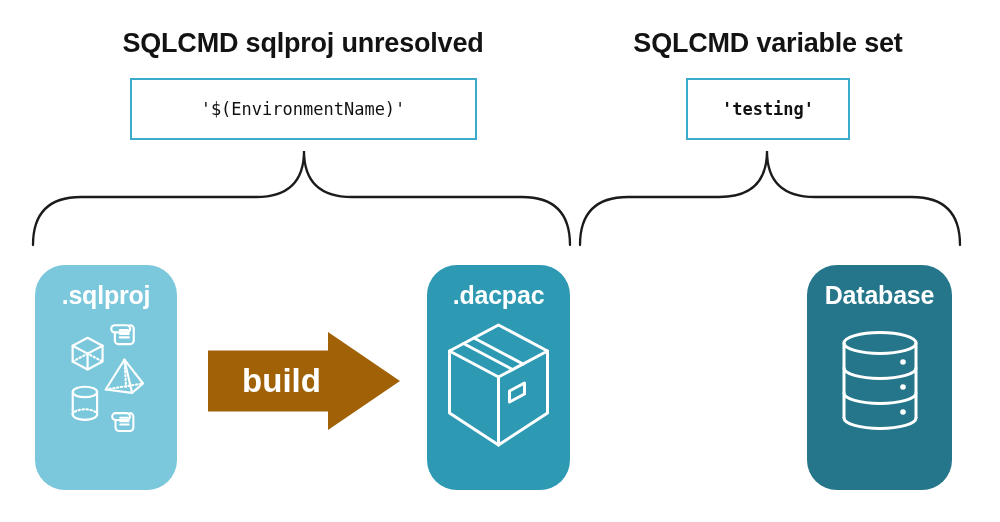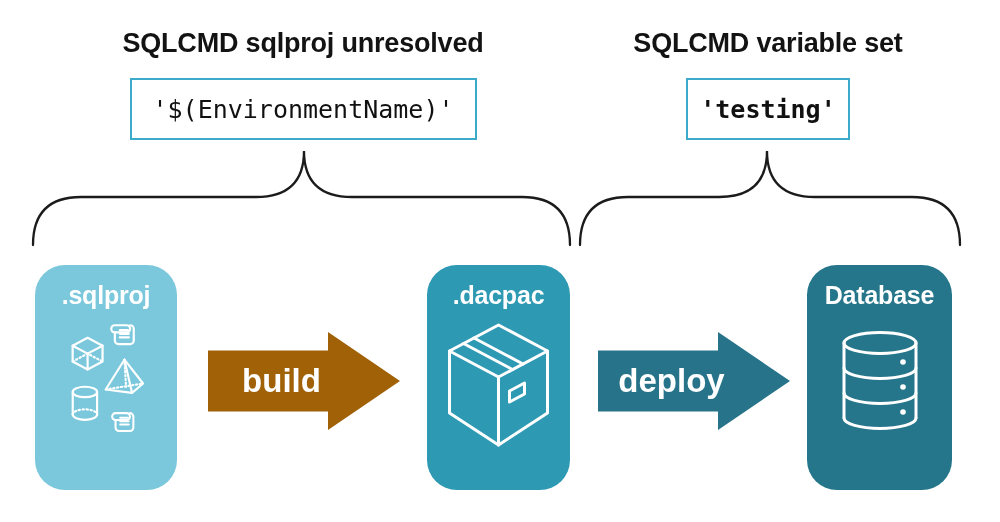--- a/index.html
+++ b/index.html
@@ -31,21 +31,21 @@
     border: 2px solid #3BABC9;
     background: #ffffff;
     display: flex;
     align-items: center;
     justify-content: center;
   }
   .code-box-wide   { width: 347px; }
   .code-box-narrow { width: 164px; font-weight: bold; }
   .code-text {
     font-family: "DejaVu Sans Mono", monospace;
-    font-size: 25px;
+    font-size: 17px;
     color: #111111;
     white-space: pre;
   }
 
   
   .braces-layer { position: absolute; left: 0; top: 0; }
 
   
   .node {
     position: absolute;
@@ -177,23 +177,20 @@
         <path d="M55 4 L104 30 L55 56 L6 30 Z"></path>
         <path d="M30.5 17 L79.5 43"></path>
         <path d="M20 22.5 L69 48.5"></path>
         <path d="M6 30 V92 L55 124 L104 92 V30"></path>
         <path d="M55 56 V124"></path>
         <path d="M66 70 l15 -8 v11 l-15 8 z"></path>
       </g>
     </svg>
   </div>
 
-  <div class="arrow arrow-deploy">
-    <span class="arrow-label">deploy</span>
-  </div>
 
   <div class="node node-database">
     <div class="node-label">Database</div>
     <svg class="node-icon icon-database" width="78" height="100" viewBox="0 0 78 100">
       <g stroke-width="3">
         <ellipse cx="39" cy="12" rx="36" ry="10.5"></ellipse>
         <path d="M3 12 V87 M75 12 V87"></path>
         <path d="M3 37 A36 10.5 0 0 0 75 37"></path>
         <path d="M3 62 A36 10.5 0 0 0 75 62"></path>
         <path d="M3 87 A36 10.5 0 0 0 75 87"></path>

